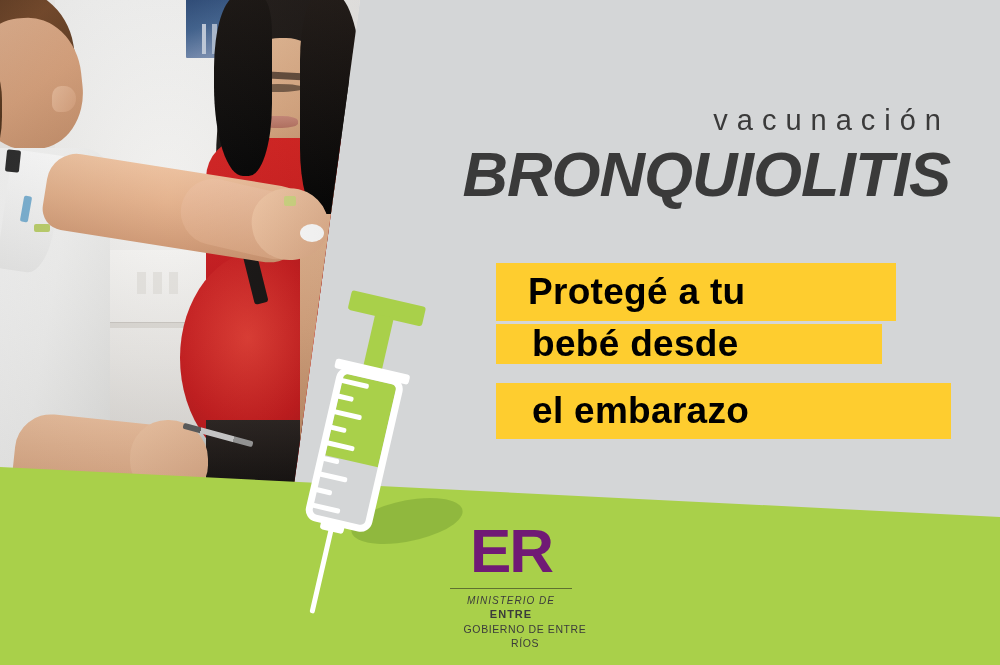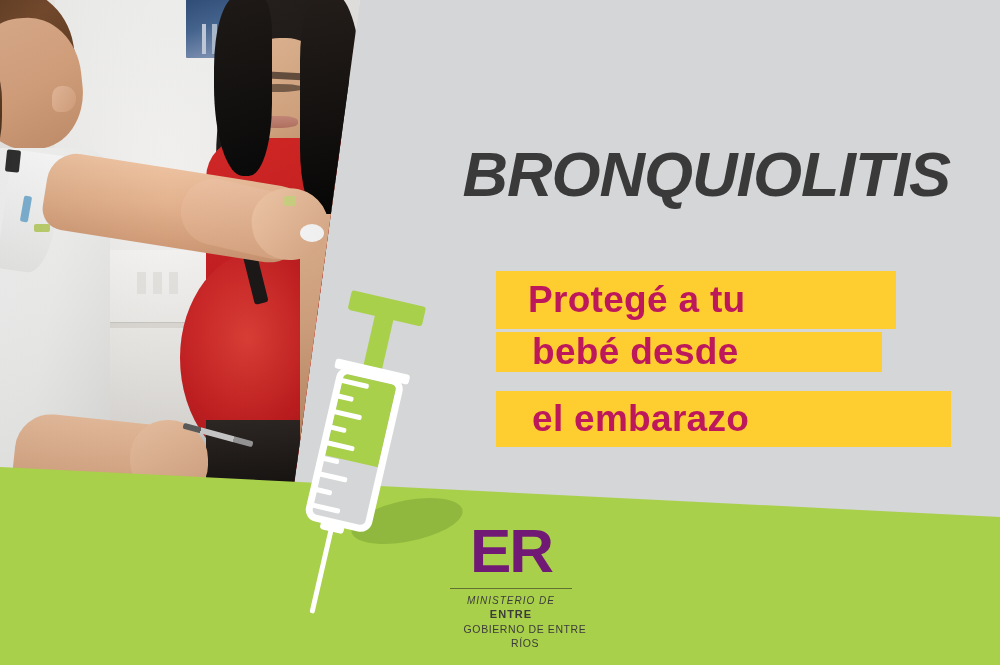--- a/index.html
+++ b/index.html
@@ -166,21 +166,21 @@
     text-align:right;
     font-size:63px; font-weight:700; letter-spacing:-1px;
     color:#3a3a3a;
     font-style:italic;
   }
 
   
   .bar{
     position:absolute; background:#fecd2f;
     display:flex; align-items:center;
-    color:#be185d; font-weight:700; font-size:37px; letter-spacing:.3px;margin-top:8px;
+    color:#000000; font-weight:700; font-size:37px; letter-spacing:.3px;
   }
   .bar1{ left:496px; top:263px; width:400px; height:58px; padding-left:32px; }
   .bar2{ left:496px; top:324px; width:386px; height:40px; padding-left:36px; }
   .bar3{ left:496px; top:383px; width:455px; height:56px; padding-left:36px; }
 
   
   .syringe{ position:absolute; left:330px; top:296px; width:120px; height:260px;
     transform:rotate(13deg); transform-origin:50% 20%; }
   .sy-plunger{ position:absolute; left:38px; top:22px; width:19px; height:66px;
     background:#a9d04a; }
@@ -289,20 +289,21 @@
       <i style="top:66px;width:30px"></i>
       <i style="top:82px;width:18px"></i>
       <i style="top:98px;width:30px"></i>
       <i style="top:114px;width:18px"></i>
       <i style="top:130px;width:30px"></i>
     </div>
     <div class="sy-hub"></div>
     <div class="sy-needle"></div>
   </div>
 
+  <div class="kicker">vacunación</div>
   <div class="headline">BRONQUIOLITIS</div>
 
   <div class="bar bar1">Protegé a tu</div>
   <div class="bar bar2">bebé desde</div>
   <div class="bar bar3">el embarazo</div>
 
   <div class="logo">
     <div class="logo-er">ER</div>
     <div class="logo-rule"></div>
     <div class="logo-l1">MINISTERIO DE</div>

